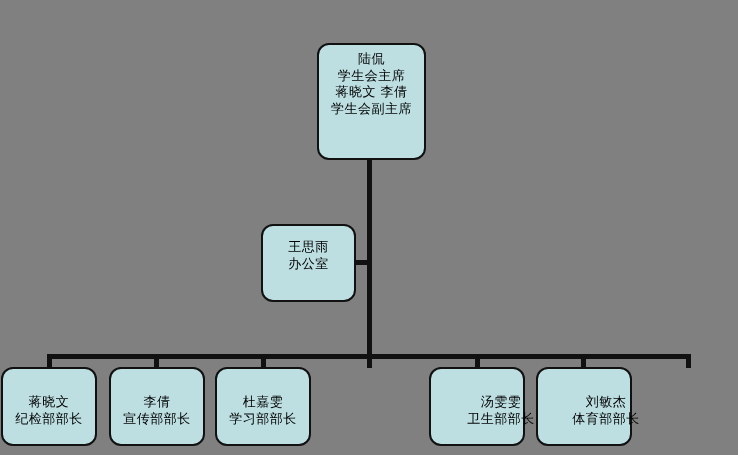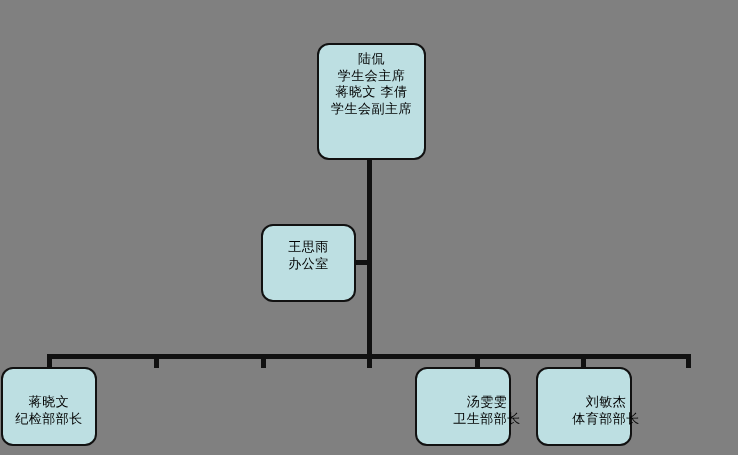--- a/index.html
+++ b/index.html
@@ -63,21 +63,21 @@
     width: 96px;
     height: 79px;
     justify-content: center;
     padding-top: 9px;
     font-size: 13px;
   }
   .dept-0 { left: 1px; }
   .dept-1 { left: 109px; }
   .dept-2 { left: 215px; }
   .dept-3 { left: 322px; }
-  .dept-4 { left: 415px; padding-left: 48px; }
+  .dept-4 { left: 429px; padding-left: 48px; }
   .dept-5 { left: 536px; padding-left: 44px; }
   .dept-6 { left: 643px; }
 
   
   .conn {
     position: absolute;
     background: #111111;
     z-index: 1;
   }
   .trunk-main {
@@ -136,20 +136,28 @@
 
   <div class="node node-office">
     <span class="line">王思雨</span>
     <span class="line">办公室</span>
   </div>
 
   <div class="node node-dept dept-0">
     <span class="line">蒋晓文</span>
     <span class="line">纪检部部长</span>
   </div>
+  <div class="node node-dept dept-1">
+    <span class="line">李倩</span>
+    <span class="line">宣传部部长</span>
+  </div>
+  <div class="node node-dept dept-2">
+    <span class="line">杜嘉雯</span>
+    <span class="line">学习部部长</span>
+  </div>
   <div class="node node-dept dept-4">
     <span class="line">汤雯雯</span>
     <span class="line">卫生部部长</span>
   </div>
   <div class="node node-dept dept-5">
     <span class="line">刘敏杰</span>
     <span class="line">体育部部长</span>
   </div>
 
 </div>

